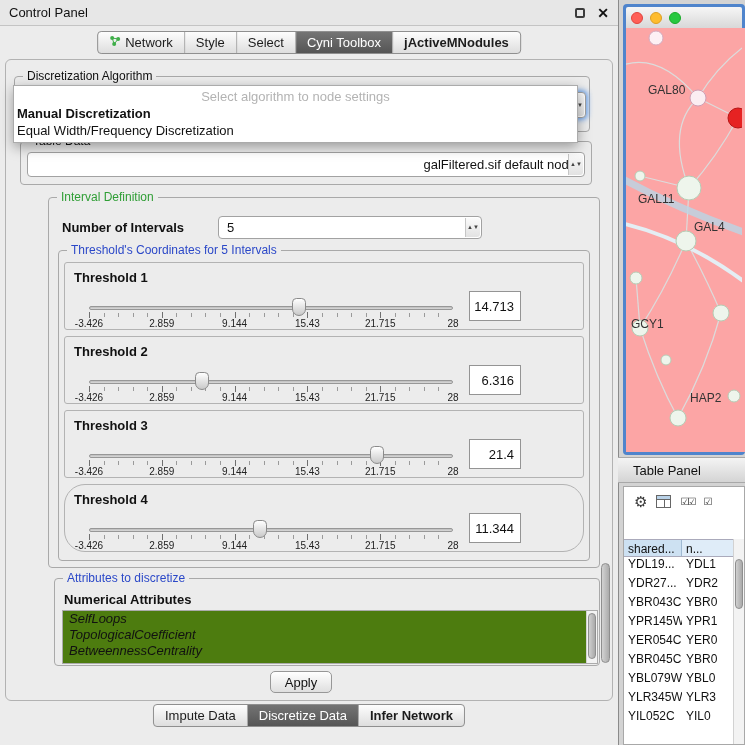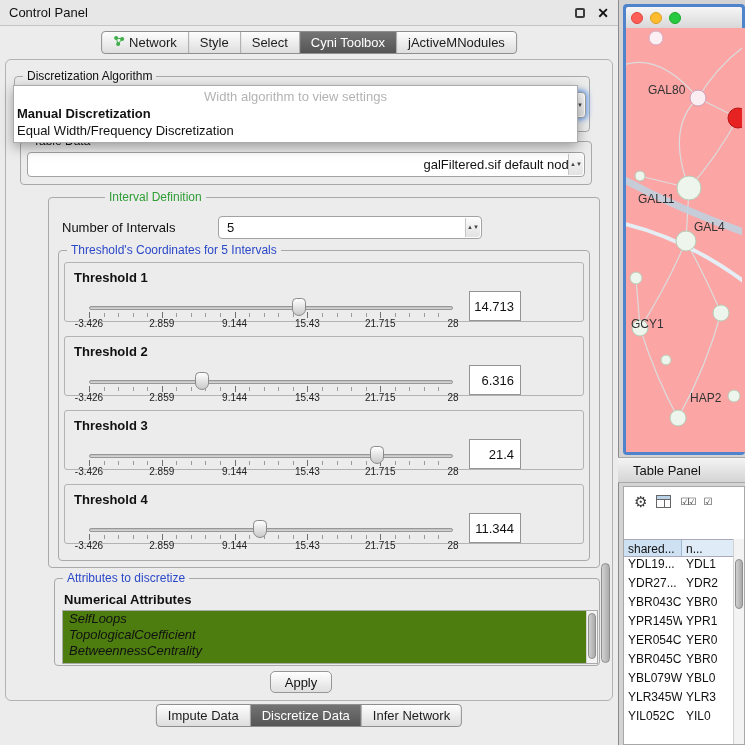--- a/index.html
+++ b/index.html
@@ -12,51 +12,51 @@
                  border-bottom:1px solid #c4c4c4; display:flex; align-items:center; padding:0 9px; font-size:13px; }
   .cp-titlebar .spacer { flex:1; }
   .float-icon { width:10px; height:10px; border:2px solid #3c3c3c; border-radius:2px; margin-right:12px; cursor:pointer; }
   .close-icon { font-size:14px; font-weight:bold; color:#111; cursor:pointer; }
 
   
   .seg-tabs { position:absolute; display:flex; height:23px; border:1px solid #8f8f8f; border-radius:4px;
               overflow:hidden; background:linear-gradient(#fdfdfd,#dedede); left:309px; transform:translateX(-50%); }
   .seg-tab { display:flex; align-items:center; gap:4px; padding:0 11px; font-size:13px; color:#1c1c1c;
              border-right:1px solid #aaa; cursor:pointer; white-space:nowrap; }
-  .seg-tab:last-child { border-right:none; }
+  .seg-tab:last-child { border-right:none;font-weight:bold; }
   .seg-tab.selected { background:linear-gradient(#747474,#555); color:#fff; }
 
   .cp-inner { position:absolute; left:5px; top:59px; width:608px; height:642px;
               border:1px solid #b2b2b2; border-radius:6px; background:#ececec; }
 
   
   .group { position:absolute; border:1px solid #a9a9a9; border-radius:4px; }
   .group-title { position:absolute; top:-8px; left:8px; background:#ececec; padding:0 4px; font-size:12px; white-space:nowrap; }
-  .t-green { color:#2f9e35;margin-left:48px; }
+  .t-green { color:#2f9e35; }
   .t-blue  { color:#2b48c8; }
 
   
   .combo { position:absolute; background:#fff; border:1px solid #a2a2a2; border-radius:4px;
            display:flex; align-items:center; font-size:13px; padding:0 8px; cursor:pointer; }
   .combo .stepper { position:absolute; right:1px; top:1px; bottom:1px; width:15px;
                     border-left:1px solid #c6c6c6; background:linear-gradient(#fbfbfb,#e2e2e2);
                     border-radius:0 3px 3px 0; display:flex; flex-direction:column; align-items:center;
                     justify-content:center; font-size:6px; color:#444; line-height:5px; }
   .focus-ring { box-shadow:0 0 5px 2px rgba(95,155,235,.85); }
 
   
   .popup { position:absolute; left:13px; top:85px; width:565px; background:#fff; border:1px solid #ababab;
            box-shadow:0 4px 12px rgba(0,0,0,.35); z-index:40; font-size:13px; }
   .popup-ph { color:#b3b3b3; text-align:center; padding:3px 0 1px; }
   .popup-item { padding:1px 3px; cursor:pointer; }
   .popup-item.bold { font-weight:bold; }
   .popup-item:last-child { padding-bottom:4px; }
 
   
-  .th-panel { position:absolute; left:64px; width:520px; height:60px; border:1px solid #b3b3b3; border-radius:3px; }
+  .th-panel { position:absolute; left:64px; width:520px; height:68px; border:1px solid #b3b3b3; border-radius:3px; }
   .th-label { position:absolute; left:9px; top:7px; font-size:13px; font-weight:bold; }
   .slider-zone { position:absolute; left:24px; top:34px; width:364px; height:32px; }
   .slider-track { position:absolute; left:0; right:0; top:9px; height:4px;
                   background:linear-gradient(#bdbdbd,#dadada); border:1px solid #979797; border-radius:2px; }
   .slider-thumb { position:absolute; top:1px; width:14px; height:18px;
                   background:linear-gradient(#ffffff,#c9c9c9); border:1px solid #8a8a8a;
                   border-radius:5px 5px 8px 8px; cursor:pointer; }
   .ticks-minor { position:absolute; left:0; width:100%; top:16px; height:4px;
                  background-image:repeating-linear-gradient(to right,#9a9a9a 0 1px,transparent 1px 14.56px); }
   .ticks-major { position:absolute; left:0; width:100%; top:15px; height:6px;
@@ -153,37 +153,37 @@
   <div class="cp-inner"></div>
 
   <div class="group" style="left:14px; top:76px; width:576px; height:56px;">
     <span class="group-title">Discretization Algorithm</span>
   </div>
   <div class="combo focus-ring" style="left:22px; top:92px; width:564px; height:26px;">
     <span class="stepper">▲▼</span>
   </div>
 
   <div class="popup">
-    <div class="popup-ph">Width algorithm to view settings</div>
+    <div class="popup-ph">Select algorithm to node settings</div>
     <div class="popup-item bold">Manual Discretization</div>
     <div class="popup-item">Equal Width/Frequency Discretization</div>
   </div>
 
   <div class="group" style="left:20px; top:141px; width:572px; height:44px;">
     <span class="group-title">Table Data</span>
   </div>
   <div class="combo" style="left:27px; top:152px; width:558px; height:25px;justify-content:flex-end;">
     <span>galFiltered.sif default node</span>
     <span class="stepper">▲▼</span>
   </div>
 
   <div class="group" style="left:48px; top:197px; width:552px; height:371px;">
     <span class="group-title t-green">Interval Definition</span>
   </div>
-  <div style="position:absolute; left:62px; top:220px; font-size:13px; font-weight:normal;">Number of Intervals</div>
+  <div style="position:absolute; left:62px; top:220px; font-size:13px; font-weight:bold;">Number of Intervals</div>
   <div class="combo" style="left:218px; top:216px; width:264px; height:23px;">
     <span>5</span>
     <span class="stepper">▲▼</span>
   </div>
 
   <div class="group" style="left:58px; top:250px; width:532px; height:311px;">
     <span class="group-title t-blue">Threshold's Coordinates for 5 Intervals</span>
   </div>
 
   <div class="th-panel" style="top:262px;">
@@ -236,21 +236,21 @@
         <span style="left:20%">2.859</span>
         <span style="left:40%">9.144</span>
         <span style="left:60%">15.43</span>
         <span style="left:80%">21.715</span>
         <span style="left:100%">28</span>
       </div>
     </div>
     <div class="valuebox">21.4</div>
   </div>
 
-  <div class="th-panel" style="top:484px;">
+  <div class="th-panel" style="top:484px;border-radius:21px;">
     <div class="th-label">Threshold 4</div>
     <div class="slider-zone">
       <div class="slider-track"></div>
       <div class="ticks-minor"></div>
       <div class="ticks-major"></div>
       <div class="slider-thumb" style="left: calc(47% - 7px);"></div>
       <div class="tick-labels">
         <span style="left:0%">-3.426</span>
         <span style="left:20%">2.859</span>
         <span style="left:40%">9.144</span>

